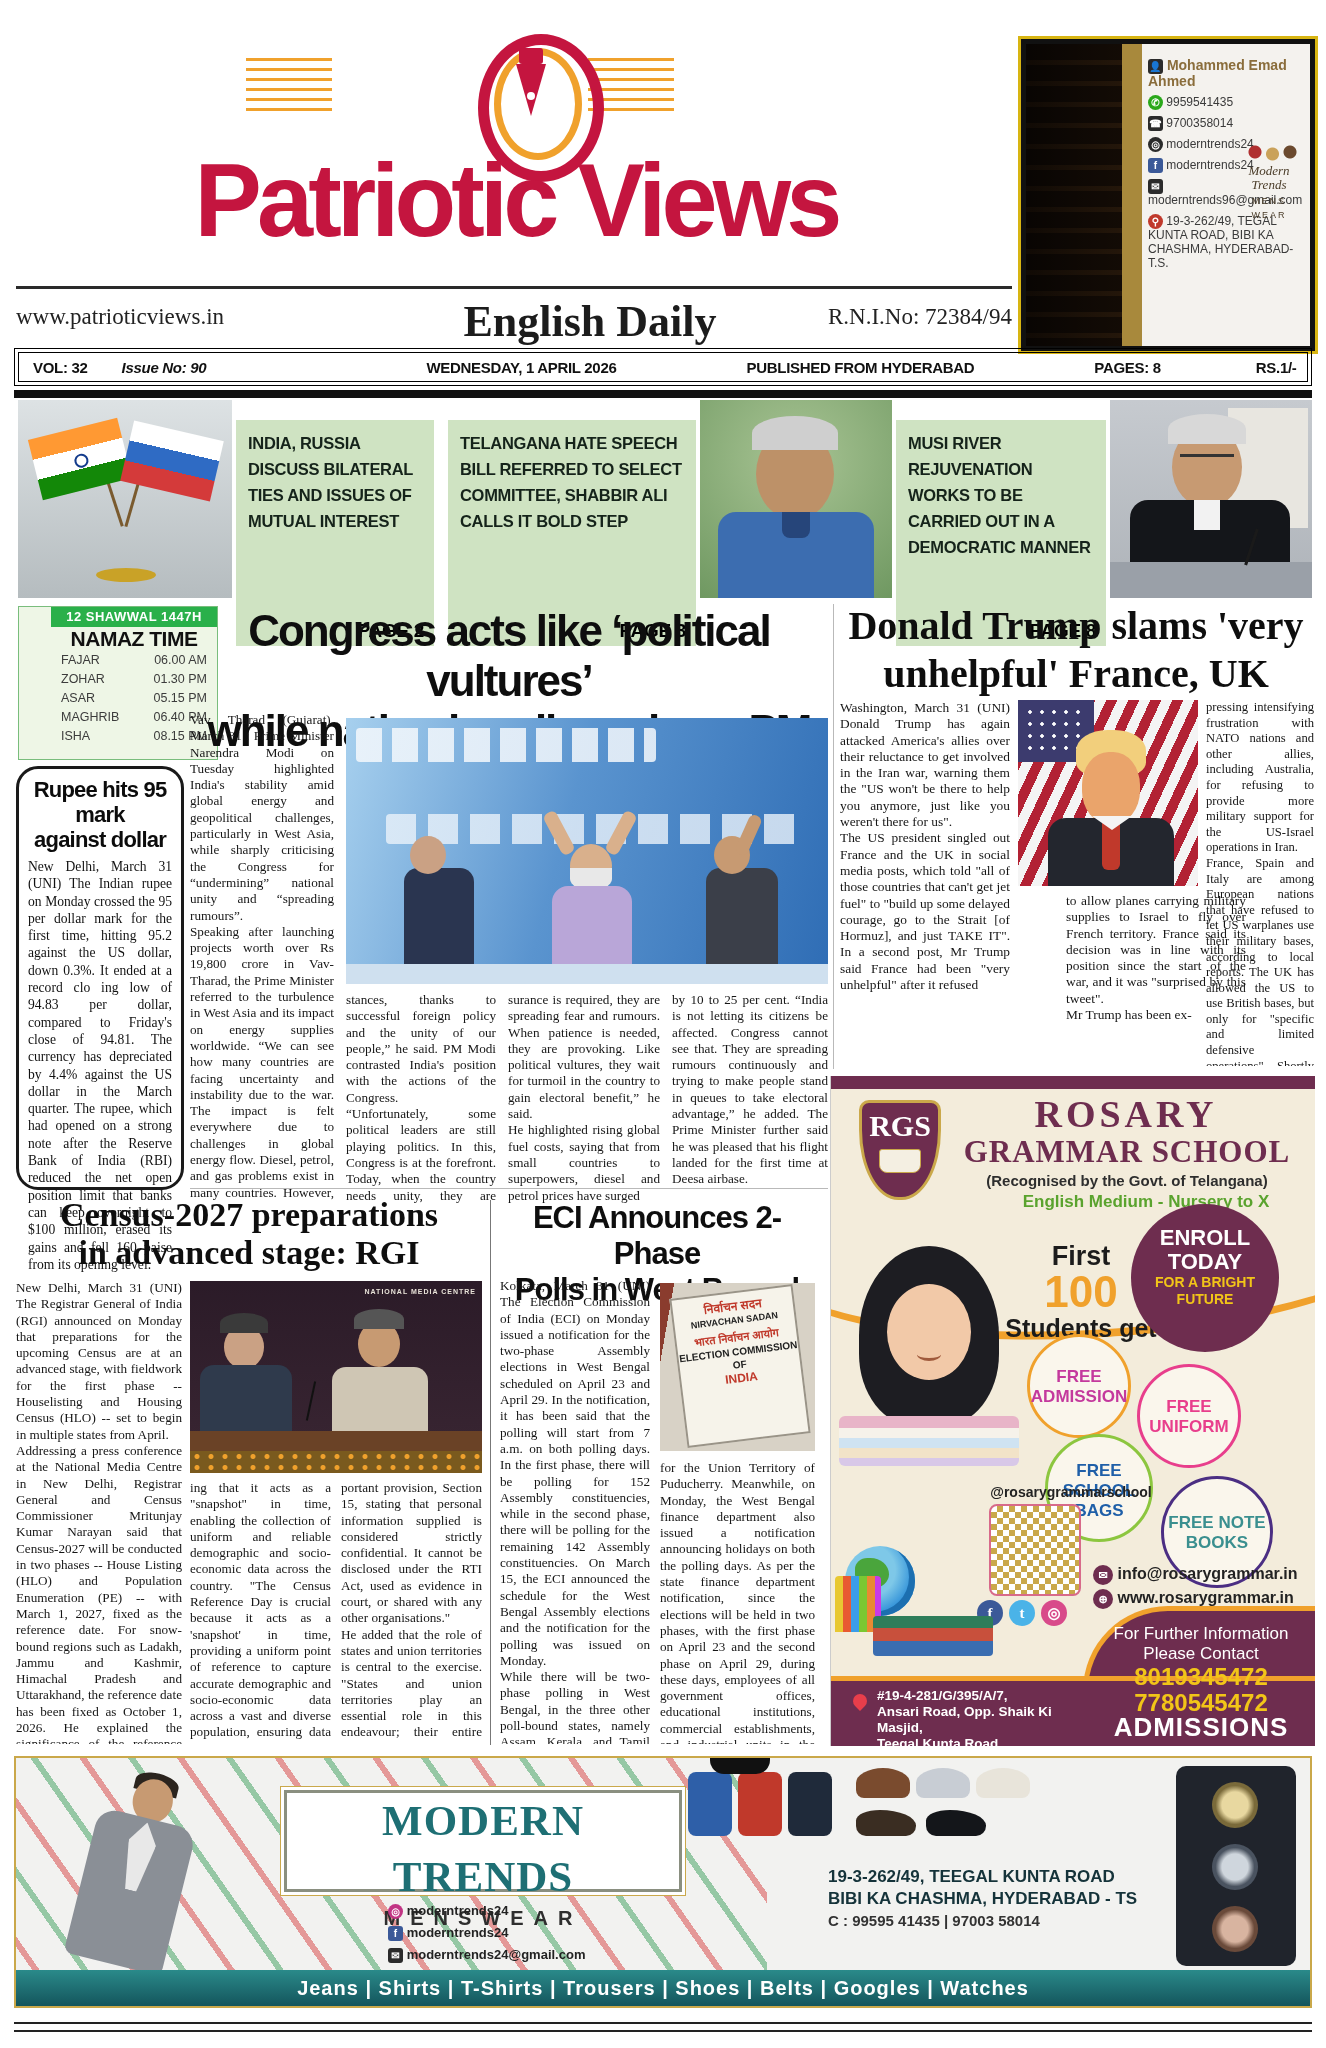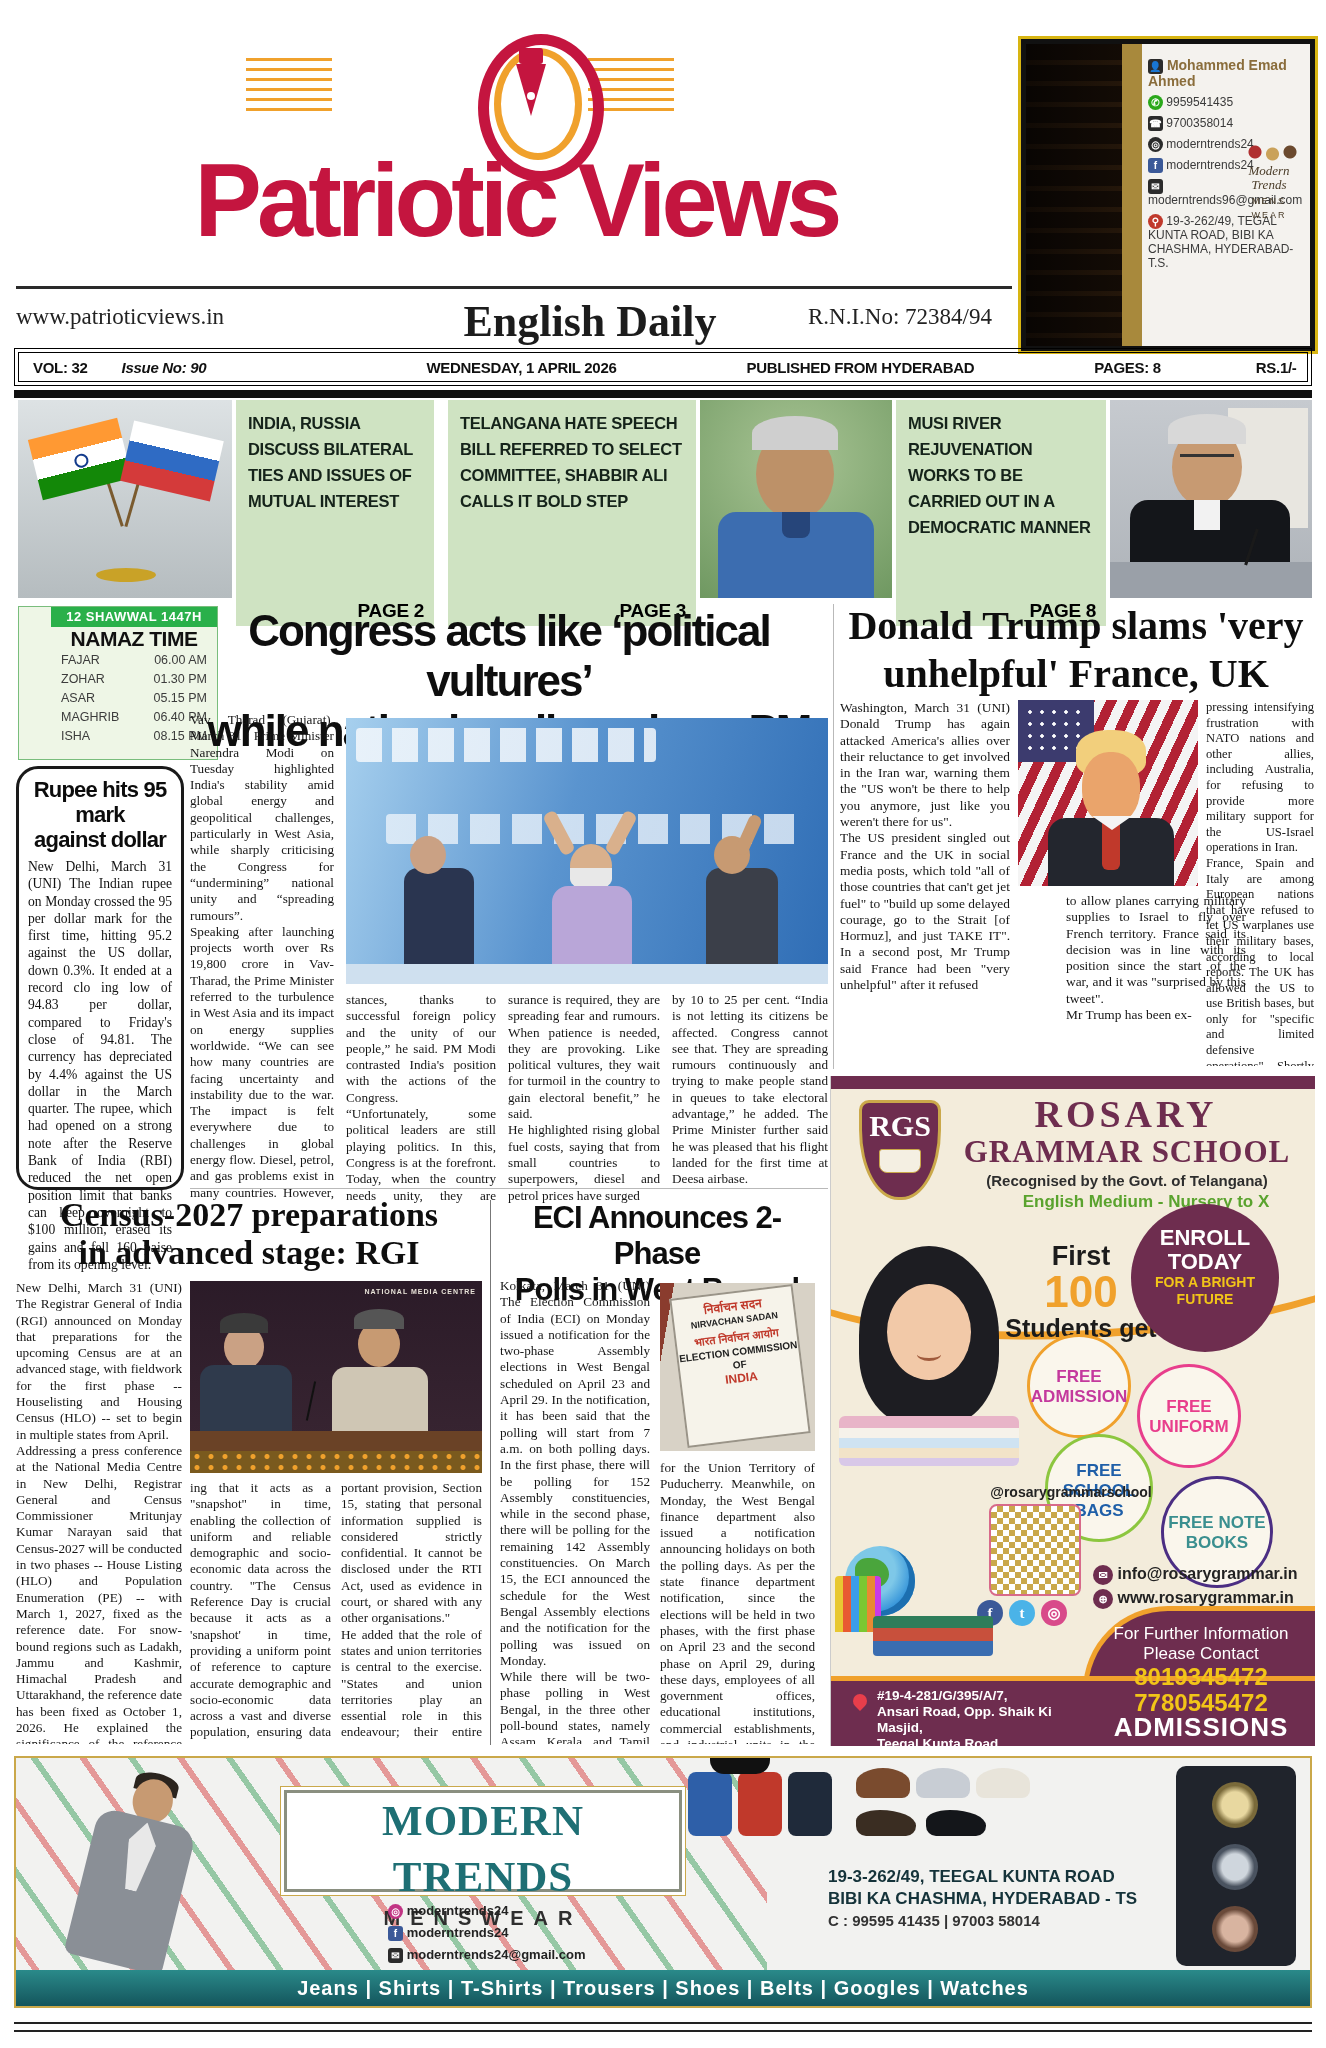--- a/index.html
+++ b/index.html
@@ -40,21 +40,21 @@
      radial-gradient(circle at 55% 35%,#caa25a 0 6px,transparent 7px),
      radial-gradient(circle at 80% 30%,#6b4a2e 0 6px,transparent 7px);}
 
   
   .infobar{position:absolute;left:14px;top:348px;width:1296px;height:36px;border:1px solid #000;}
   .infobar-in{position:absolute;left:3px;top:3px;right:3px;bottom:3px;border:1px solid #000;
      display:flex;align-items:center;font:bold 15px/1 "Liberation Sans",sans-serif;letter-spacing:-.3px;color:#111;}
   .blackbar{position:absolute;left:14px;top:390px;width:1298px;height:8px;background:#101010;}
 
   
-  .pbox{position:absolute;top:400px;height:226px;background:#cfe3c2;padding:10px 10px 0 12px;box-sizing:border-box;
+  .pbox{position:absolute;top:420px;height:226px;background:#cfe3c2;padding:10px 10px 0 12px;box-sizing:border-box;
      font:bold 16.5px/26px "Liberation Sans",sans-serif;color:#15231a;letter-spacing:-.3px;}
   .ppage{position:absolute;right:10px;bottom:6px;font:bold 19px/1 "Liberation Sans",sans-serif;color:#000;}
   .pphoto{position:absolute;top:400px;height:198px;overflow:hidden;}
 
   
   .flagbg{width:100%;height:100%;background:linear-gradient(#dde2e4,#b5bcbf);}
   .flag{position:absolute;width:92px;height:62px;}
   .f-in{background:linear-gradient(#ff9933 0 33%,#fff 33% 66%,#138808 66%);}
   .f-ru{background:linear-gradient(#fff 0 33%,#2f6bc4 33% 66%,#d43a3a 66%);}
   .chakra{position:absolute;left:40px;top:26px;width:10px;height:10px;border:2px solid #123b8c;border-radius:50%;}
@@ -157,21 +157,21 @@
     <div class="speedlines abs" style="left:588px;top:58px;"></div>
     <div class="logo-oval"></div>
     <div class="logo-oval-in"></div>
     <div class="nib-cap"></div>
     <div class="nib"></div>
     <div class="nib-dot"></div>
     <div class="mast-title">Patriotic Views</div>
     <div class="mast-rule"></div>
     <div class="mast-sub" style="left:16px;">www.patrioticviews.in</div>
     <div class="eng-daily">English Daily</div>
-    <div class="mast-sub" style="left:788px;width:224px;text-align:center;">R.N.I.No: 72384/94</div>
+    <div class="mast-sub" style="left:788px;width:224px;text-align:right;">R.N.I.No: 72384/94</div>
   </div>
 
   <div class="cardad">
     <div class="cardad-photo"></div>
     <div class="cardad-card">
       <div class="cardad-iconcol"></div>
       <div class="cname"><span class="cicon">👤</span>
         <span>Mohammed Emad Ahmed</span></div>
       <div class="crow"><span class="cicon" style="background:#2aa81a;border-radius:50%;">✆</span>
         <span>9959541435</span></div>

